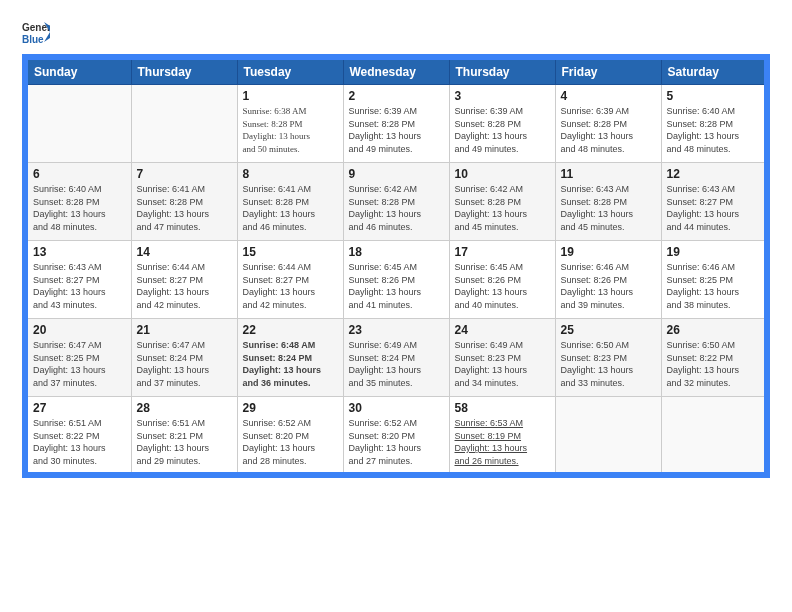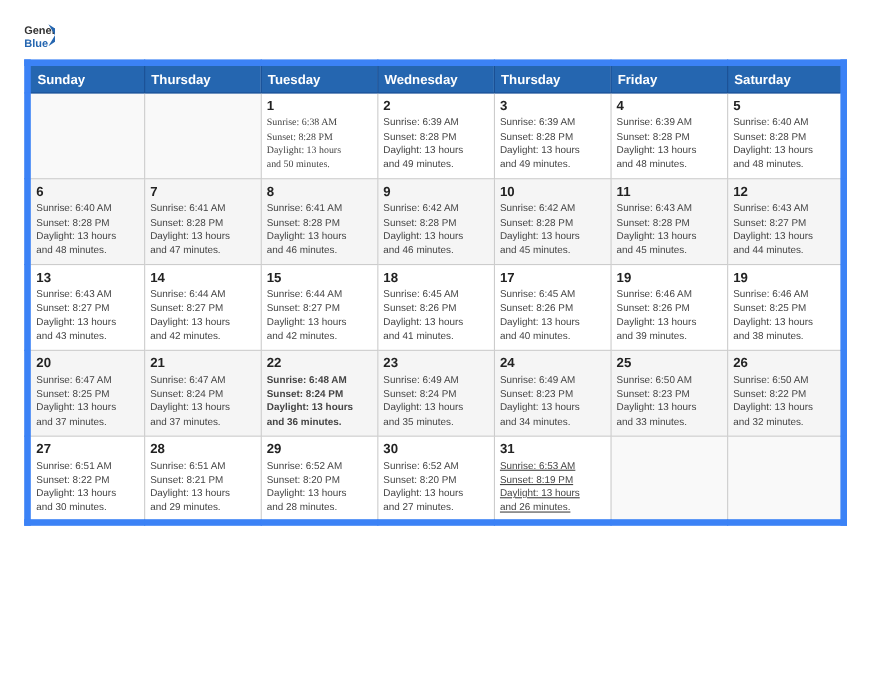--- a/index.html
+++ b/index.html
@@ -331,21 +331,21 @@
 and 28 minutes.</div>
           </td>
           <td>
             <div class="day-num">30</div>
             <div class="day-info" style="white-space: pre-line;">Sunrise: 6:52 AM
 Sunset: 8:20 PM
 Daylight: 13 hours
 and 27 minutes.</div>
           </td>
           <td>
-            <div class="day-num">31</div>
+            <div class="day-num">58</div>
             <div class="day-info" style="white-space: pre-line; text-decoration: underline;">Sunrise: 6:53 AM
 Sunset: 8:19 PM
 Daylight: 13 hours
 and 26 minutes.</div>
           </td>
           <td class="empty"></td>
           <td class="empty"></td>
         </tr>
       </tbody>
   </table>

